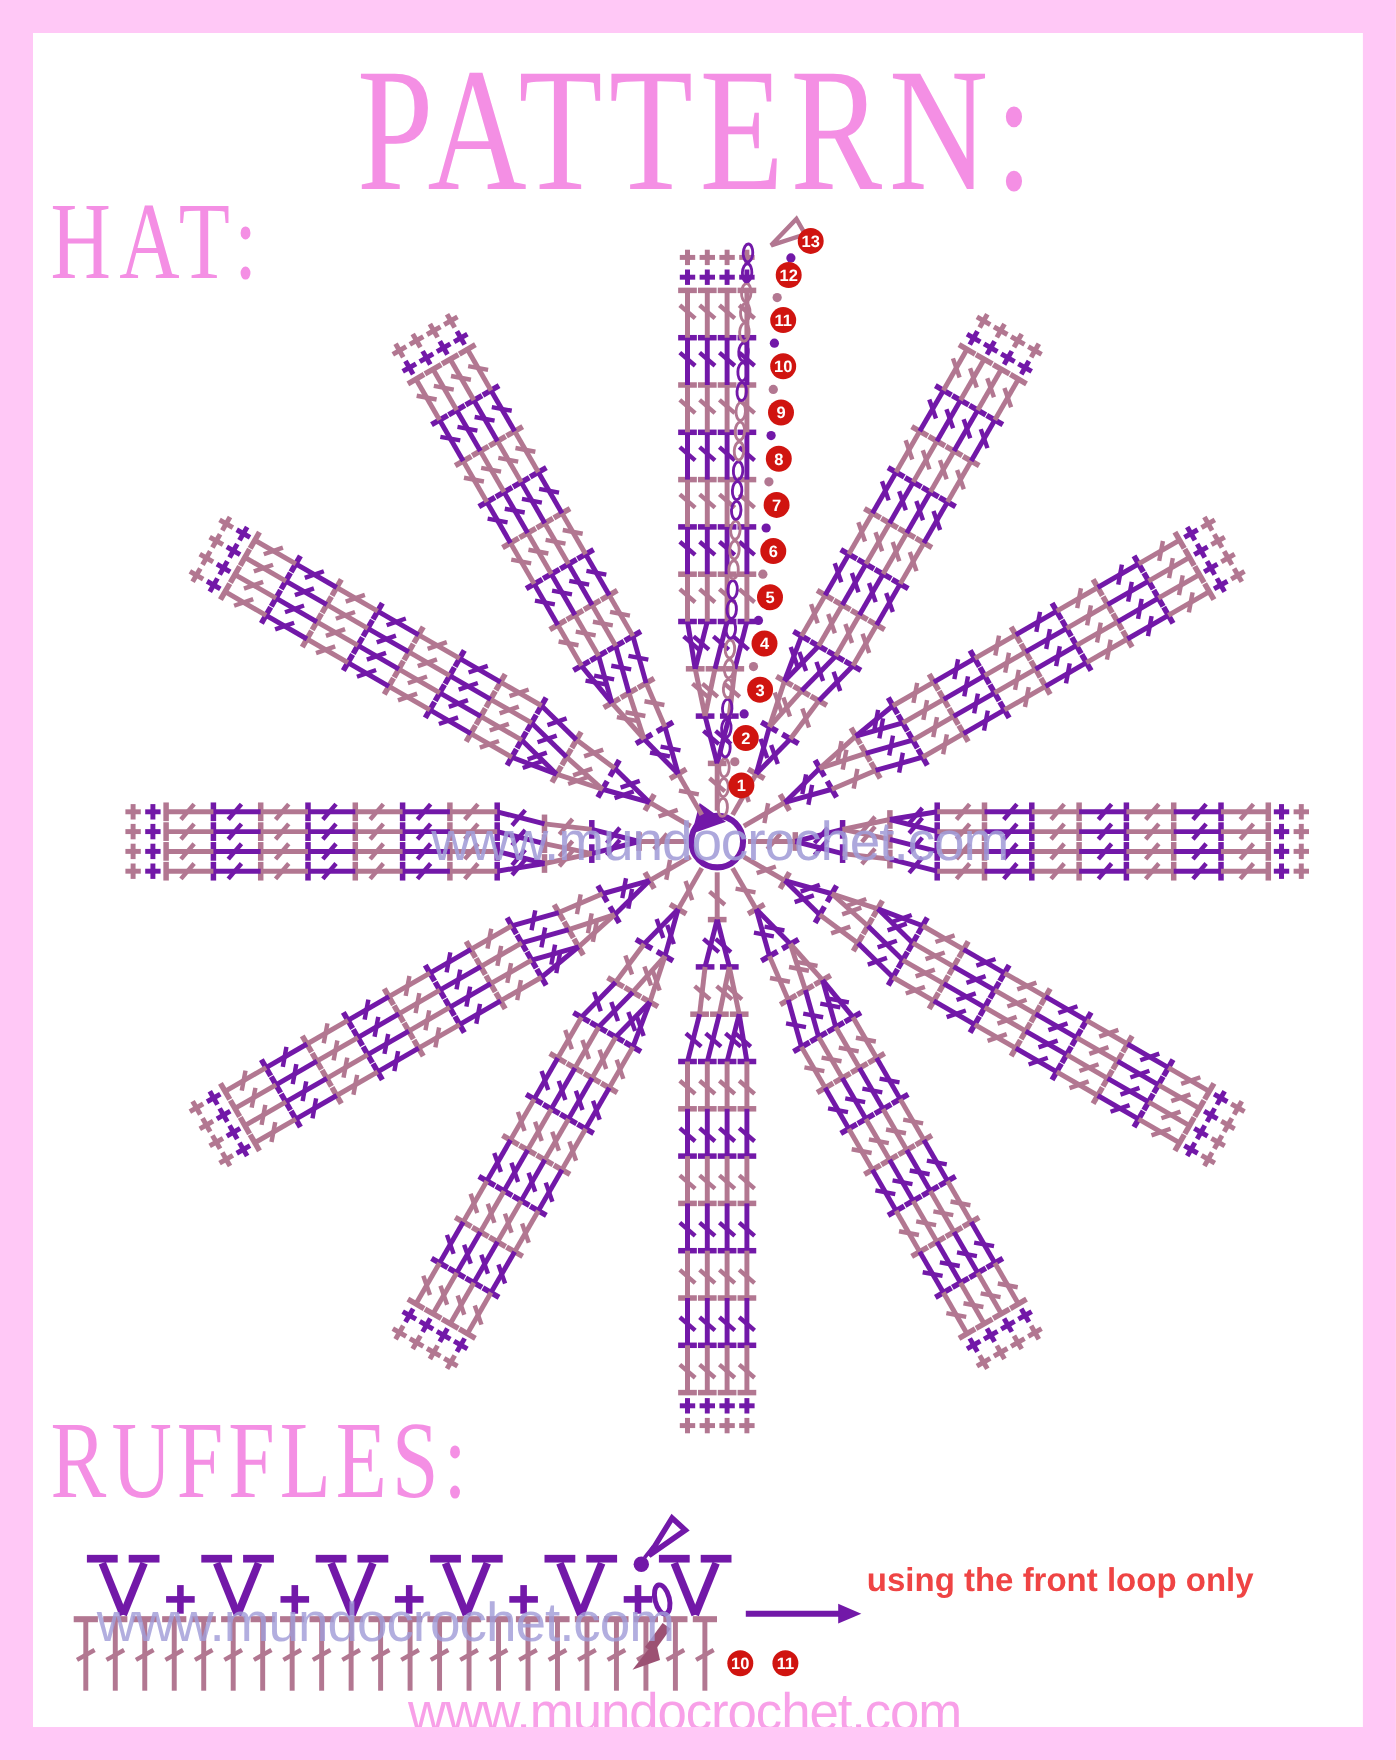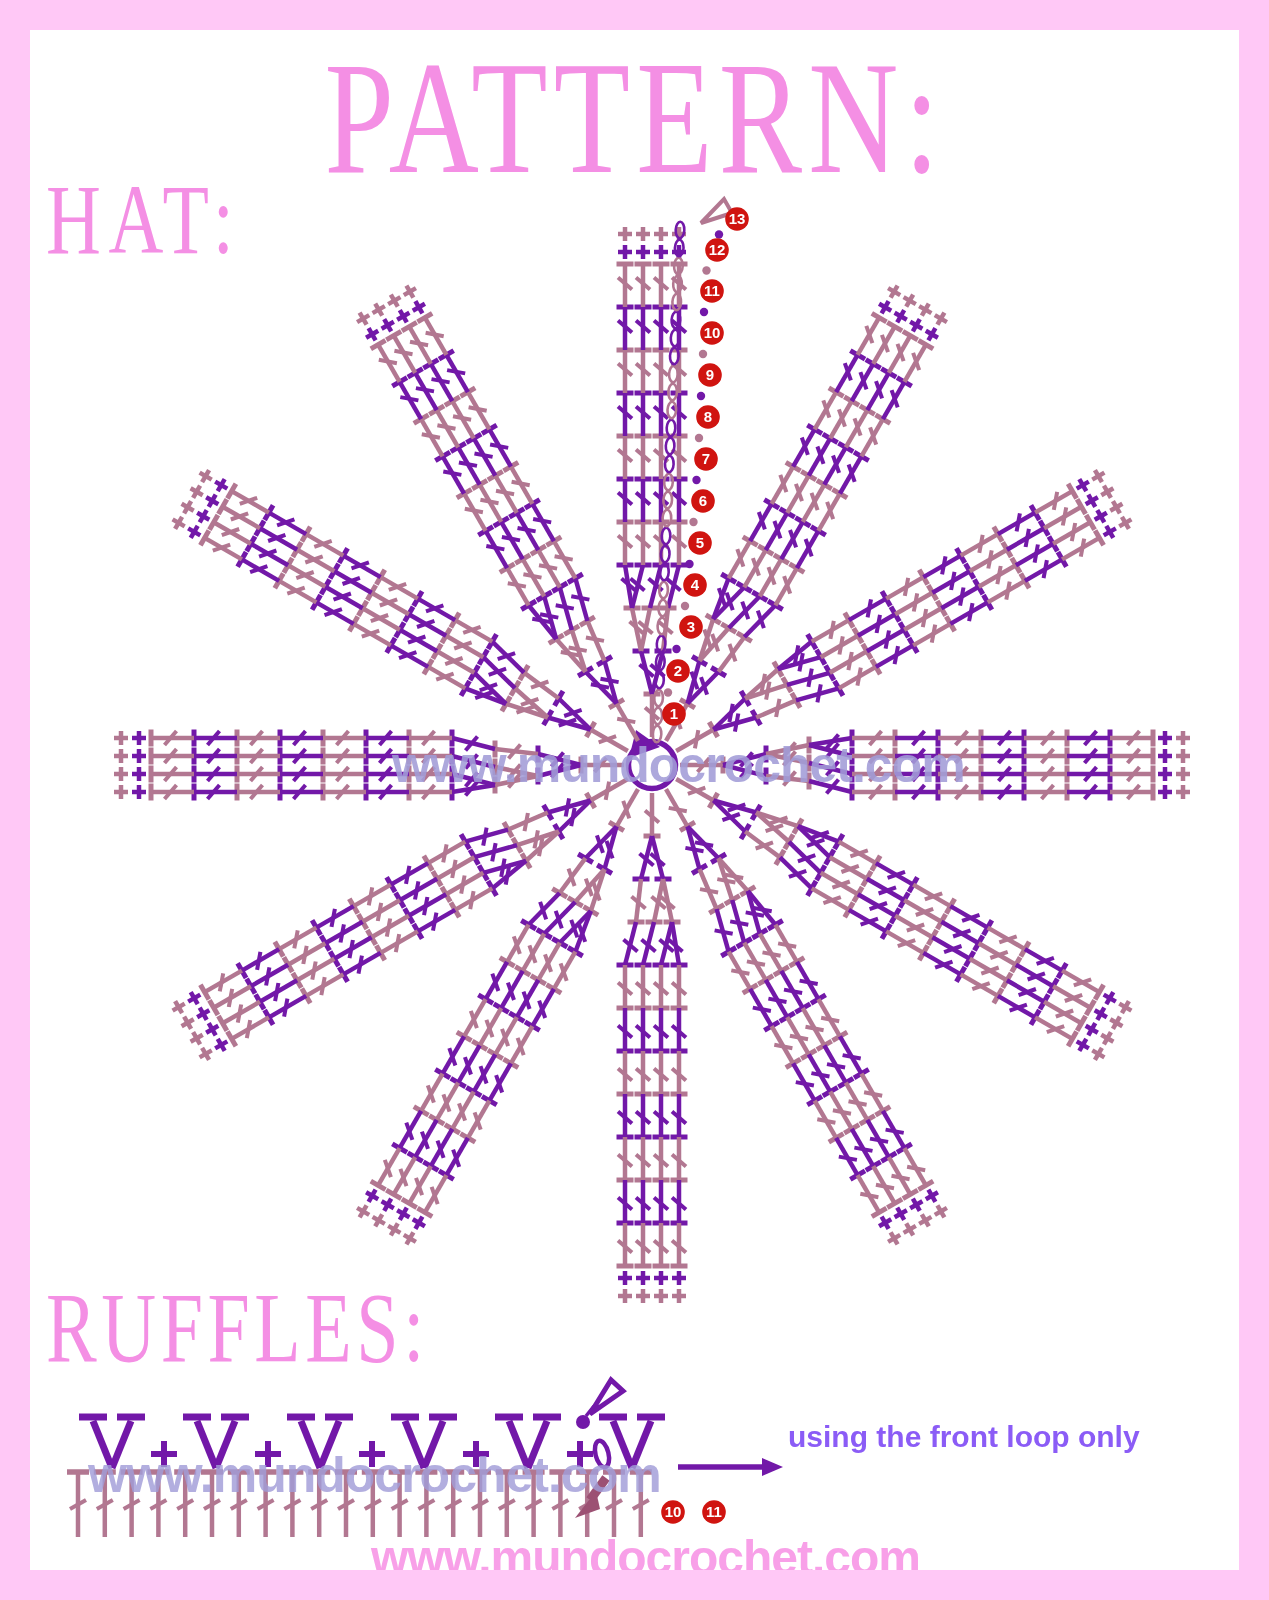--- a/index.html
+++ b/index.html
@@ -36,21 +36,21 @@
   .ruffles-label{
     top:1248px;left:16px;
     font-size:100px;
     letter-spacing:6px;
     transform:scaleX(0.76);
     transform-origin:left top;
   }
   .diagram-svg{position:absolute;top:0;left:0;}
   .wm{
     position:absolute;
-    font-weight:bold;
+    font-weight:normal;
     white-space:nowrap;
     letter-spacing:-1px;
     line-height:1;
   }
   .wm-center{
     top:710px;left:362px;
     font-size:50px;
     color:#a29dd8;
     opacity:0.88;
   }
@@ -63,21 +63,21 @@
   .wm-bottom{
     top:1504px;left:341px;
     font-size:48px;
     color:#f8a0e8;
   }
   .front-loop-note{
     position:absolute;
     top:1390px;left:758px;
     font-size:30px;
     font-weight:bold;
-    color:#8b5cf6;
+    color:#ef4444;
     white-space:nowrap;
   }
 </style>
 </head>
 <body>
 
 <div class="page">
 
   <svg id="diagram" class="diagram-svg" width="1269" height="1600" viewBox="0 0 1269 1600">
       <g>

